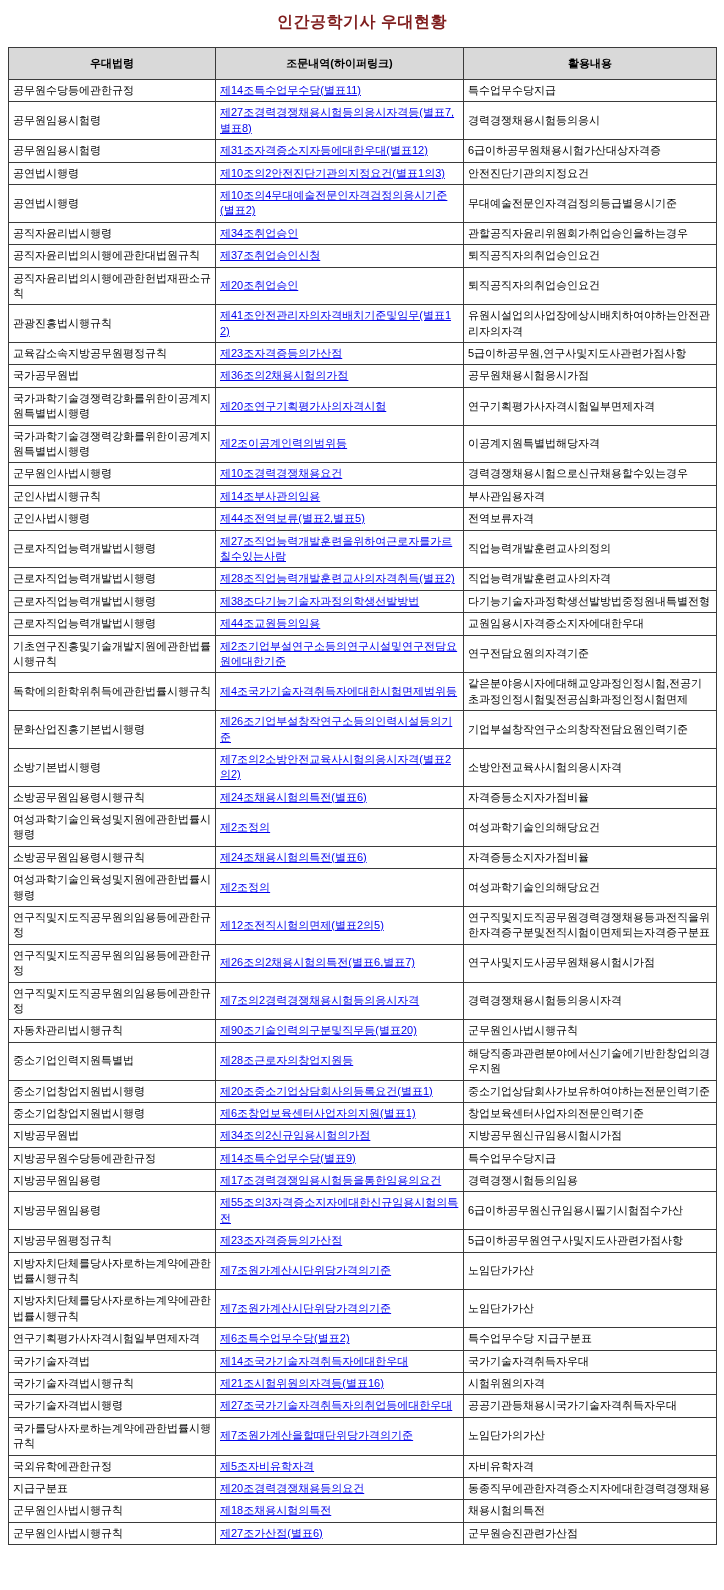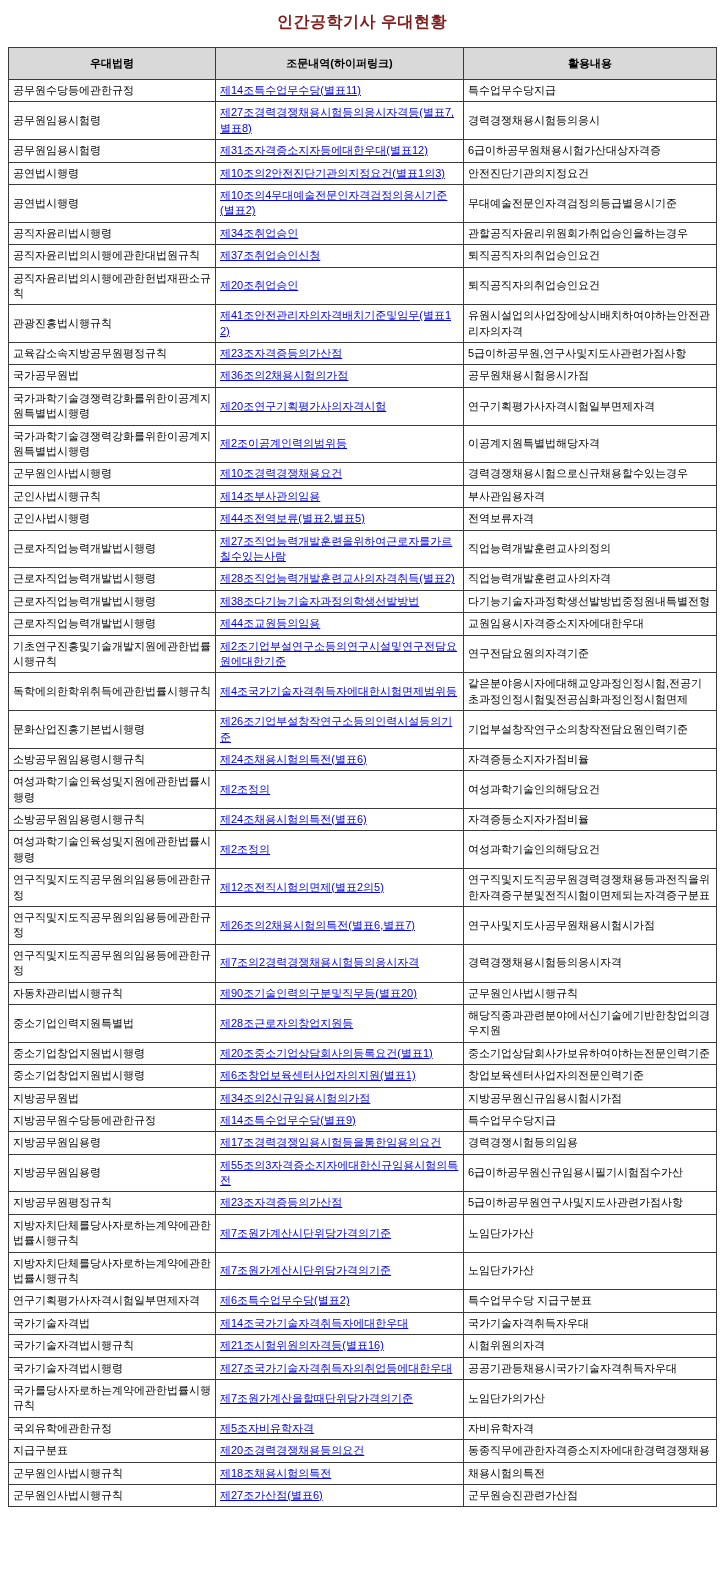--- a/index.html
+++ b/index.html
@@ -183,20 +183,25 @@
           <td class="law-cell">독학에의한학위취득에관한법률시행규칙</td>
           <td class="article-cell"><a href="#">제4조국가기술자격취득자에대한시험면제범위등</a></td>
           <td class="usage-cell">같은분야응시자에대해교양과정인정시험,전공기초과정인정시험및전공심화과정인정시험면제</td>
         </tr>
         <tr>
           <td class="law-cell">문화산업진흥기본법시행령</td>
           <td class="article-cell"><a href="#">제26조기업부설창작연구소등의인력시설등의기준</a></td>
           <td class="usage-cell">기업부설창작연구소의창작전담요원인력기준</td>
         </tr>
         <tr>
+          <td class="law-cell">소방기본법시행령</td>
+          <td class="article-cell"><a href="#">제7조의2소방안전교육사시험의응시자격(별표2의2)</a></td>
+          <td class="usage-cell">소방안전교육사시험의응시자격</td>
+        </tr>
+        <tr>
           <td class="law-cell">소방공무원임용령시행규칙</td>
           <td class="article-cell"><a href="#">제24조채용시험의특전(별표6)</a></td>
           <td class="usage-cell">자격증등소지자가점비율</td>
         </tr>
         <tr>
           <td class="law-cell">여성과학기술인육성및지원에관한법률시행령</td>
           <td class="article-cell"><a href="#">제2조정의</a></td>
           <td class="usage-cell">여성과학기술인의해당요건</td>
         </tr>
         <tr>

